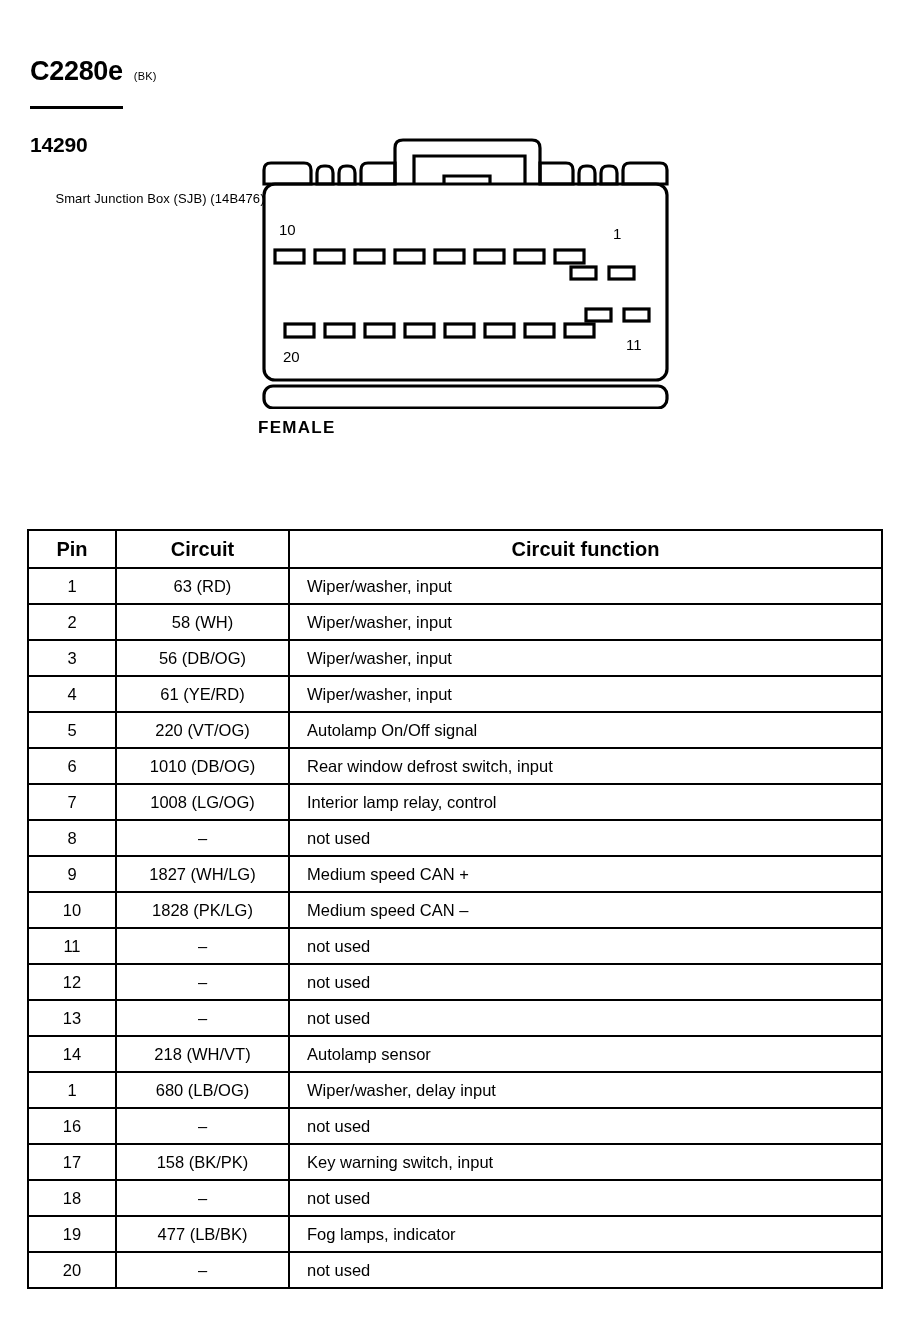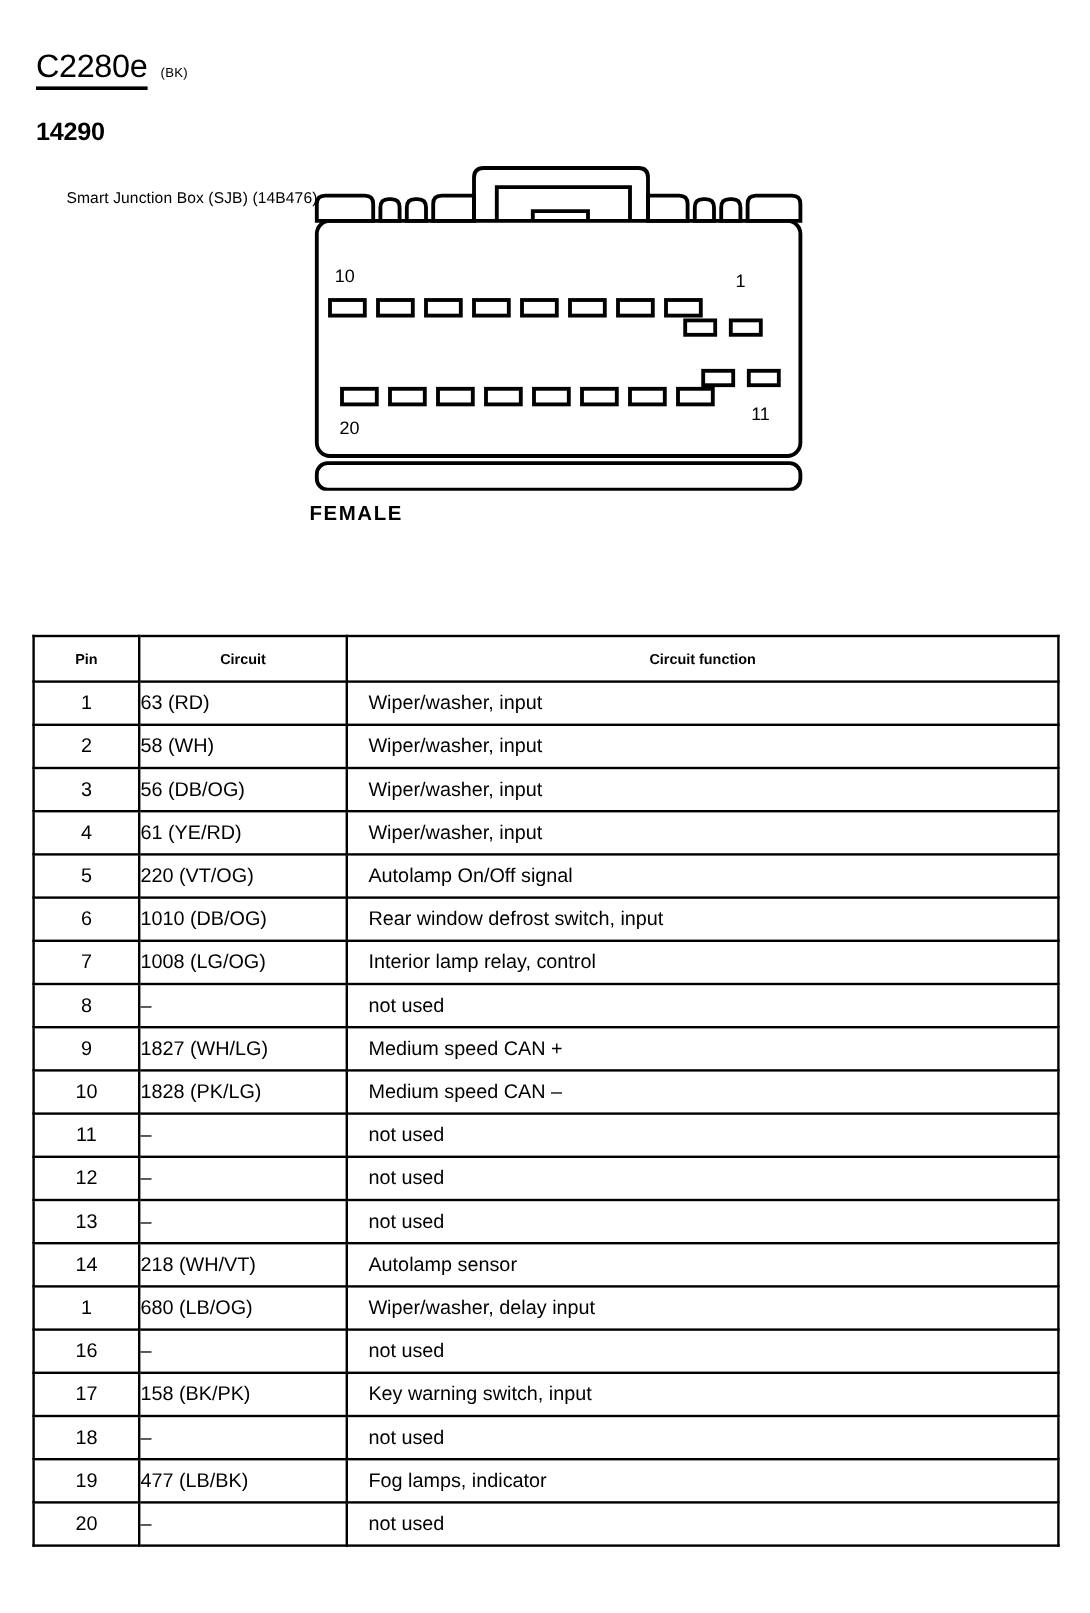--- a/index.html
+++ b/index.html
@@ -22,25 +22,26 @@
     left: 30px;
     top: 40px;
     width: 260px;
   }
   #connector-title-row {
     display: flex;
     align-items: baseline;
   }
   #connector-id {
     font-size: 27px;
-    font-weight: normal;
+    font-weight: bold;
     letter-spacing: -0.3px;
     border-bottom: 3px solid #000;
-    padding-bottom: 1px;
+    padding-bottom: 19px;
     display: inline-block;
+    margin-top: 16px;
   }
   #connector-color {
     font-size: 11px;
     font-weight: normal;
     margin-left: 11px;
     letter-spacing: 0.2px;
   }
   #part-number {
     font-size: 21px;
     font-weight: bold;
@@ -96,26 +97,27 @@
     height: 34px;
     padding: 0;
     font-size: 16.5px;
     vertical-align: middle;
     background: #fff;
   }
   #pinout-table thead th {
     font-weight: bold;
     text-align: center;
     height: 36px;
-    font-size: 12px;
+    font-size: 20px;
   }
   #pinout-table td.cell-pin {
     text-align: center;
   }
   #pinout-table td.cell-circuit {
+    text-align: center;
   }
   #pinout-table td.cell-function {
     text-align: left;
     padding-left: 17px;
   }
 </style>
 </head>
 <body>
 
 <div id="header-block">

